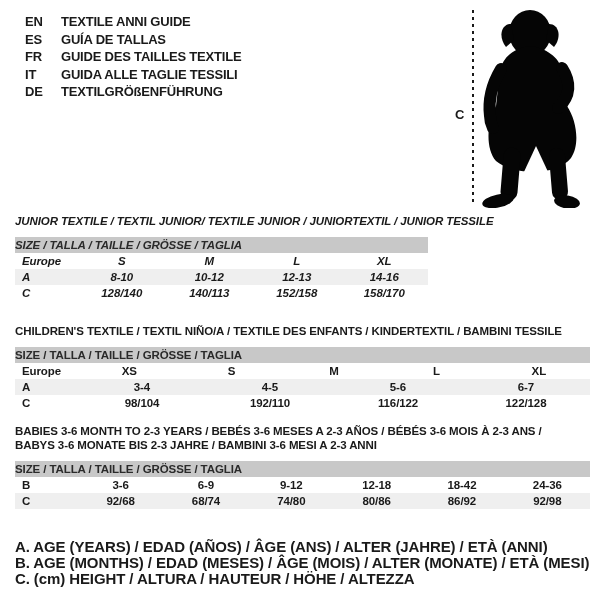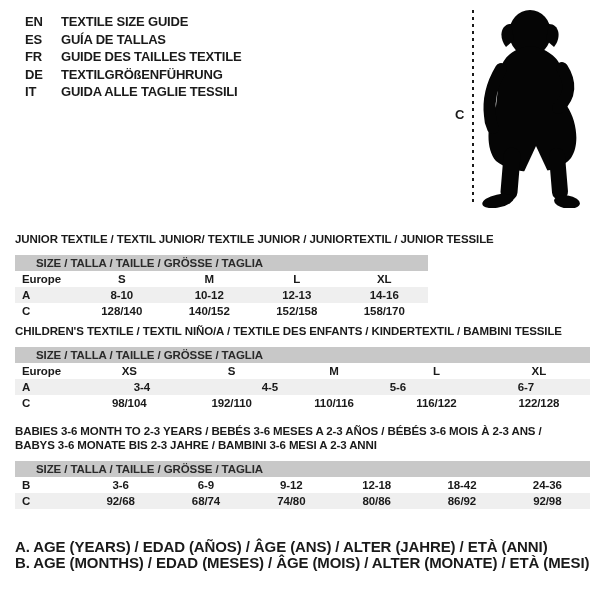--- a/index.html
+++ b/index.html
@@ -8,54 +8,54 @@
   
   .langs{position:absolute;left:25px;top:13px;font-size:13px;letter-spacing:-0.2px;}
   .lang-row{display:flex;height:17.5px;line-height:17.5px;}
   .lang-code{width:36px;}
   
   .fig-svg{position:absolute;left:450px;top:6px;}
   .c-label{position:absolute;left:455px;top:108px;font-size:13px;line-height:13px;}
   
   .table-block{position:absolute;left:15px;font-size:11.5px;letter-spacing:-0.1px;}
   .t-title{line-height:14px;margin-bottom:9px;white-space:nowrap;}
-  .t-bar{height:16px;line-height:16px;background:var(--bar,#c8c8c8);padding-left:21px;color:#2a2a2a;}
+  .t-bar{height:16px;line-height:16px;background:var(--bar,#c8c8c8);padding-left:0;color:#2a2a2a;}
   .t-row{display:flex;height:16px;line-height:16px;}
   .t-row:nth-child(even){background:var(--stripe,#efefef);}
   .t-label{width:56px;padding-left:7px;}
   .t-cell{flex:1;text-align:center;}
   
   .legend{position:absolute;left:15px;top:539px;font-size:15px;letter-spacing:-0.1px;}
   .legend-line{height:16px;line-height:16px;white-space:nowrap;}
 </style>
 </head>
 <body>
 
 <div class="page" style="--txt: #1a1a1a; --bar: #c8c8c8; --stripe: #efefef;">
 
   <div class="langs" id="langs">
       <div class="lang-row">
         <span class="lang-code">EN</span>
-        <span>TEXTILE SIZE GUIDE</span>
+        <span>TEXTILE ANNI GUIDE</span>
       </div>
       <div class="lang-row">
         <span class="lang-code">ES</span>
         <span>GUÍA DE TALLAS</span>
       </div>
       <div class="lang-row">
         <span class="lang-code">FR</span>
         <span>GUIDE DES TAILLES TEXTILE</span>
       </div>
       <div class="lang-row">
+        <span class="lang-code">IT</span>
+        <span>GUIDA ALLE TAGLIE TESSILI</span>
+      </div>
+      <div class="lang-row">
         <span class="lang-code">DE</span>
         <span>TEXTILGRÖßENFÜHRUNG</span>
-      </div>
-      <div class="lang-row">
-        <span class="lang-code">IT</span>
-        <span>GUIDA ALLE TAGLIE TESSILI</span>
       </div>
     </div>
 
   <svg class="fig-svg" width="145" height="202" viewBox="0 0 145 202" aria-hidden="true">
     <path d="M23,4 L23,199" stroke="#1a1a1a" stroke-width="2" stroke-dasharray="3,4" fill="none"></path>
     <g fill="#050505" stroke="none">
       <ellipse cx="80" cy="27" rx="21" ry="23"></ellipse>
       <path d="M61,18 C51,18 48,31 56,41 L64,34 Z"></path>
       <path d="M99,18 C109,18 112,31 104,41 L96,34 Z"></path>
       <path d="M80,40 C64,42 53,51 50,64 L46,100 C37,116 35,142 46,155
@@ -67,21 +67,21 @@
       <path d="M107,150 L110,186" fill="none" stroke="#050505" stroke-width="16" stroke-linecap="round"></path>
       <ellipse cx="48" cy="195" rx="16" ry="6.5" transform="rotate(-12 48 195)"></ellipse>
       <ellipse cx="117" cy="196" rx="13" ry="6.5" transform="rotate(8 117 196)"></ellipse>
     </g>
     <path d="M86,140 L73,168 L99,168 Z" fill="#ffffff"></path>
   </svg>
 
   <div class="c-label">C</div>
 
   <div id="tables">
-      <div class="table-block" style="top: 232px; width: 413px;">
+      <div class="table-block" style="top: 214px; width: 413px; font-style: italic;">
         <div class="t-title">
           <div>JUNIOR TEXTILE / TEXTIL JUNIOR/ TEXTILE JUNIOR / JUNIORTEXTIL / JUNIOR TESSILE</div>
         </div>
         <div class="t-bar">SIZE / TALLA / TAILLE / GRÖSSE / TAGLIA</div>
         <div class="t-row">
           <span class="t-label">Europe</span>
           <span class="t-cell">S</span>
           <span class="t-cell">M</span>
           <span class="t-cell">L</span>
           <span class="t-cell">XL</span>
@@ -89,21 +89,21 @@
         <div class="t-row">
           <span class="t-label">A</span>
           <span class="t-cell">8-10</span>
           <span class="t-cell">10-12</span>
           <span class="t-cell">12-13</span>
           <span class="t-cell">14-16</span>
         </div>
         <div class="t-row">
           <span class="t-label">C</span>
           <span class="t-cell">128/140</span>
-          <span class="t-cell">140/152</span>
+          <span class="t-cell">140/113</span>
           <span class="t-cell">152/158</span>
           <span class="t-cell">158/170</span>
         </div>
       </div>
       <div class="table-block" style="top: 324px; width: 575px;">
         <div class="t-title">
           <div>CHILDREN'S TEXTILE / TEXTIL NIÑO/A / TEXTILE DES ENFANTS / KINDERTEXTIL / BAMBINI TESSILE</div>
         </div>
         <div class="t-bar">SIZE / TALLA / TAILLE / GRÖSSE / TAGLIA</div>
         <div class="t-row">
@@ -118,21 +118,20 @@
           <span class="t-label">A</span>
           <span class="t-cell">3-4</span>
           <span class="t-cell">4-5</span>
           <span class="t-cell">5-6</span>
           <span class="t-cell">6-7</span>
         </div>
         <div class="t-row">
           <span class="t-label">C</span>
           <span class="t-cell">98/104</span>
           <span class="t-cell">192/110</span>
-          <span class="t-cell">110/116</span>
           <span class="t-cell">116/122</span>
           <span class="t-cell">122/128</span>
         </div>
       </div>
       <div class="table-block" style="top: 424px; width: 575px;">
         <div class="t-title">
           <div>BABIES 3-6 MONTH TO 2-3 YEARS / BEBÉS 3-6 MESES A 2-3 AÑOS / BÉBÉS 3-6 MOIS À 2-3 ANS /</div>
           <div>BABYS 3-6 MONATE BIS 2-3 JAHRE / BAMBINI 3-6 MESI A 2-3 ANNI</div>
         </div>
         <div class="t-bar">SIZE / TALLA / TAILLE / GRÖSSE / TAGLIA</div>
@@ -153,15 +152,16 @@
           <span class="t-cell">80/86</span>
           <span class="t-cell">86/92</span>
           <span class="t-cell">92/98</span>
         </div>
       </div>
     </div>
 
   <div class="legend" id="legend">
       <div class="legend-line">A. AGE (YEARS) / EDAD (AÑOS) / ÂGE (ANS) / ALTER (JAHRE) / ETÀ (ANNI)</div>
       <div class="legend-line">B. AGE (MONTHS) / EDAD (MESES) / ÂGE (MOIS) / ALTER (MONATE) / ETÀ (MESI)</div>
+      <div class="legend-line">C. (cm) HEIGHT / ALTURA / HAUTEUR / HÖHE / ALTEZZA</div>
     </div>
 
 </div>
 
 </body></html>

